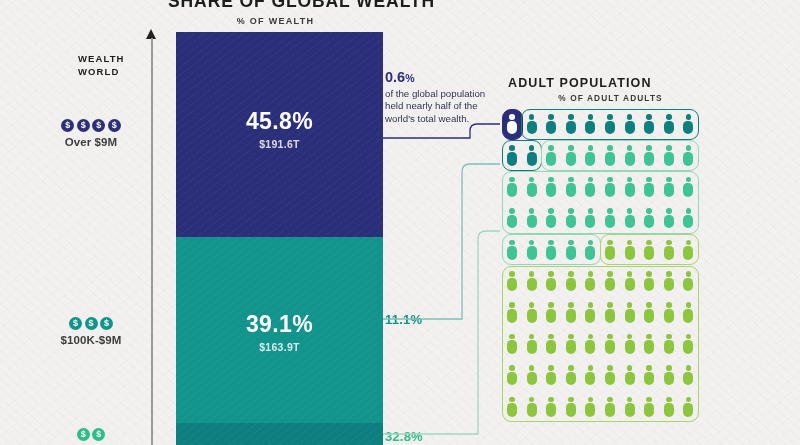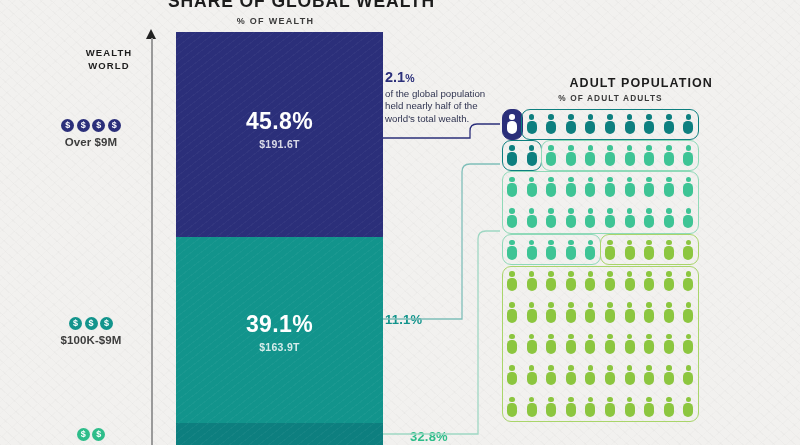--- a/index.html
+++ b/index.html
@@ -32,21 +32,21 @@
   #axis-line{
     position:absolute;left:151px;top:38px;width:1.5px;height:407px;
     background:#9a9a9a;
   }
   #axis-arrow{
     position:absolute;left:146px;top:29px;width:0;height:0;
     border-left:5.5px solid transparent;border-right:5.5px solid transparent;
     border-bottom:10px solid #222;
   }
   #axis-label{
-    position:absolute;left:78px;top:46px;width:62px;text-align:center;
+    position:absolute;left:78px;top:52px;width:62px;
     font-size:9.5px;font-weight:bold;letter-spacing:1.1px;color:#1c1c1c;
     line-height:13px;
   }
 
   
   .tier-label{position:absolute;width:106px;text-align:center;}
   .coins{display:flex;justify-content:center;gap:2.5px;margin-bottom:4px;}
   .coin{
     width:13px;height:13px;border-radius:50%;
     display:flex;align-items:center;justify-content:center;
@@ -81,21 +81,21 @@
 
   .side-pct{
     position:absolute;font-size:13px;font-weight:bold;letter-spacing:0.2px;
   }
 
   
   #connectors{position:absolute;left:0;top:0;width:800px;height:445px;pointer-events:none;}
 
   
   #pop-title{
-    position:absolute;left:508px;top:76px;width:205px;text-align:right;
+    position:absolute;left:508px;top:76px;width:205px;text-align:left;
     font-size:12.5px;font-weight:bold;letter-spacing:1.1px;color:#1c1c1c;
   }
   #pop-subtitle{
     position:absolute;left:508px;top:93px;width:205px;text-align:center;
     font-size:8.3px;font-weight:bold;letter-spacing:1.1px;color:#3a3a3a;
   }
 
   
   #pictogram{position:absolute;left:0;top:0;width:800px;height:445px;}
   .group-box{
@@ -161,27 +161,27 @@
       <div class="seg-pct">39.1%</div>
       <div class="seg-val">$163.9T</div>
     </div>
   </div>
   <div class="seg" id="seg-2" style="top: 391px; height: 32px; background: rgb(13, 127, 127);"></div>
 
 </div>
 
 <div id="callout">
   <div id="callout-pct">
-    <span>2.1</span><span class="sm">%</span>
+    <span>0.6</span><span class="sm">%</span>
   </div>
   <div id="callout-body">of the global population held nearly half of the world's total wealth.</div>
 </div>
 
 <div class="side-pct" id="side-0" style="left:385px;top:312px;color:#12948c;">11.1%</div>
-<div class="side-pct" id="side-1" style="left:385px;top:429px;color:#2ebd8a;margin-left:25px;">32.8%</div>
+<div class="side-pct" id="side-1" style="left:385px;top:429px;color:#2ebd8a;">32.8%</div>
 
 <svg id="connectors">
   <path d="M 383 138 L 470 138 L 470 131 Q 470 124 477 124 L 500 124" fill="none" stroke="#2b2f7a" stroke-width="1.3"></path>
   <path d="M 383 319 L 462 319 L 462 172 Q 462 164 470 164 L 500 164" fill="none" stroke="#7fbfb9" stroke-width="1.3"></path>
   <path d="M 383 434 L 478 434 L 478 239 Q 478 231 486 231 L 500 231" fill="none" stroke="#9fd7c3" stroke-width="1.3"></path>
 </svg>
 
 <div id="pop-title">ADULT POPULATION</div>
 <div id="pop-subtitle">% OF ADULT ADULTS</div>
 

